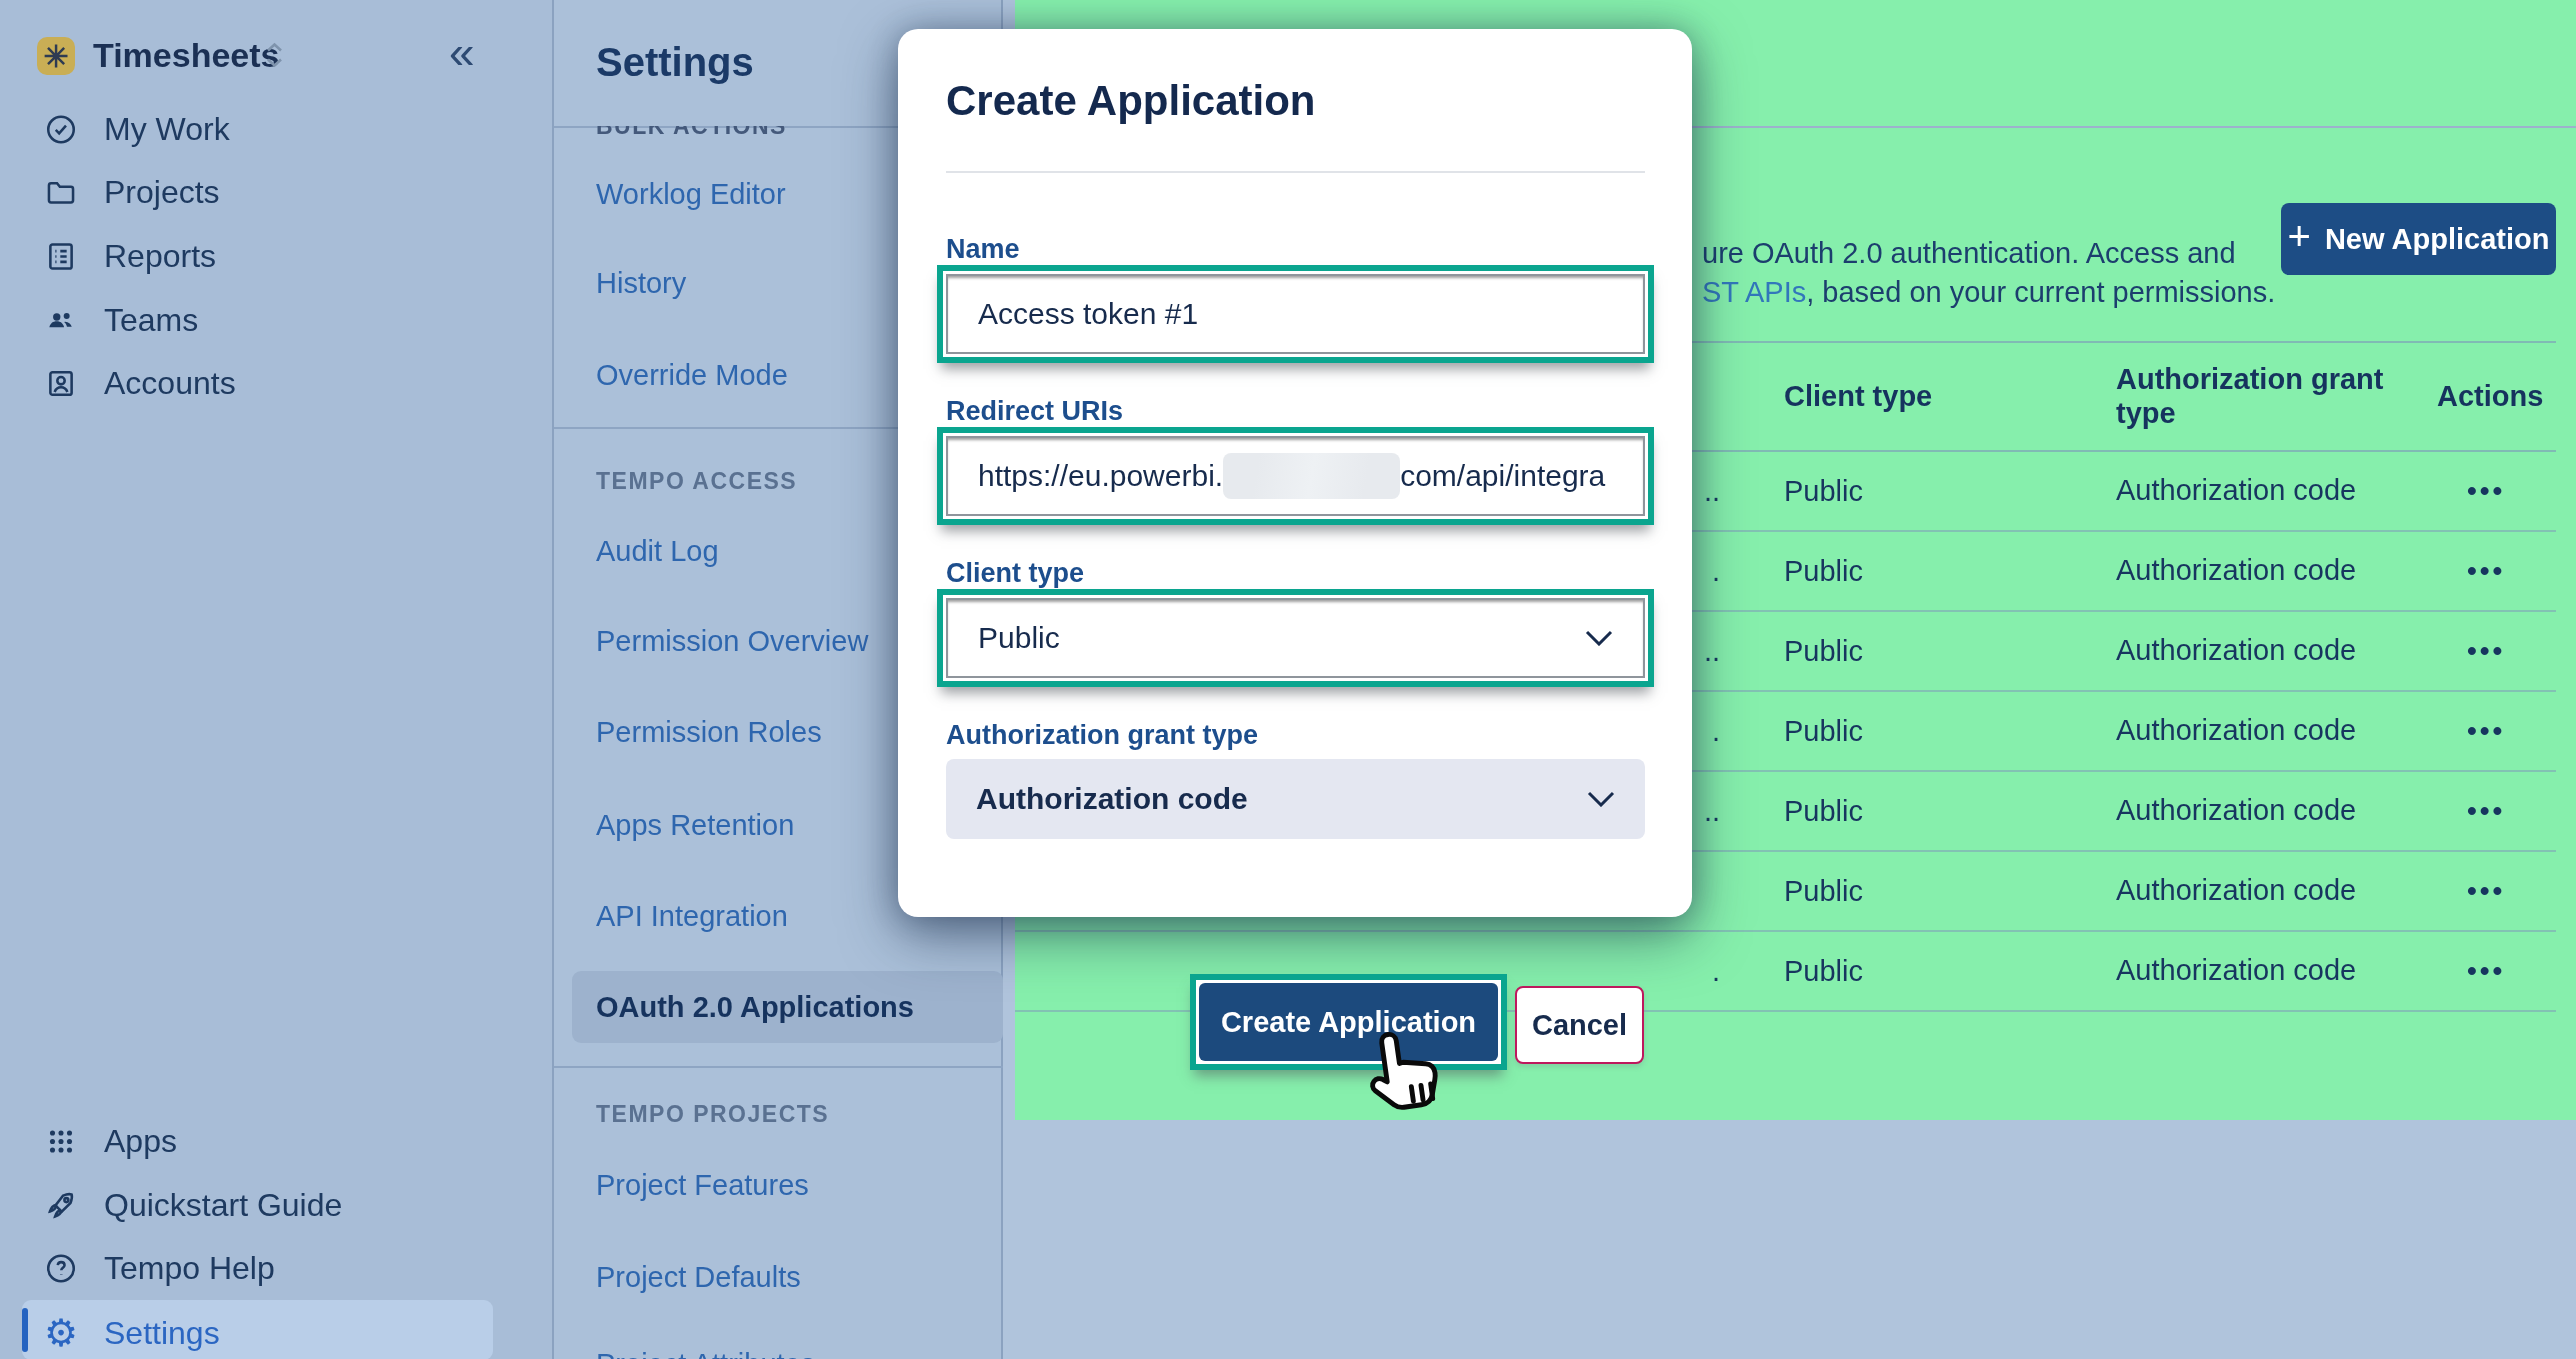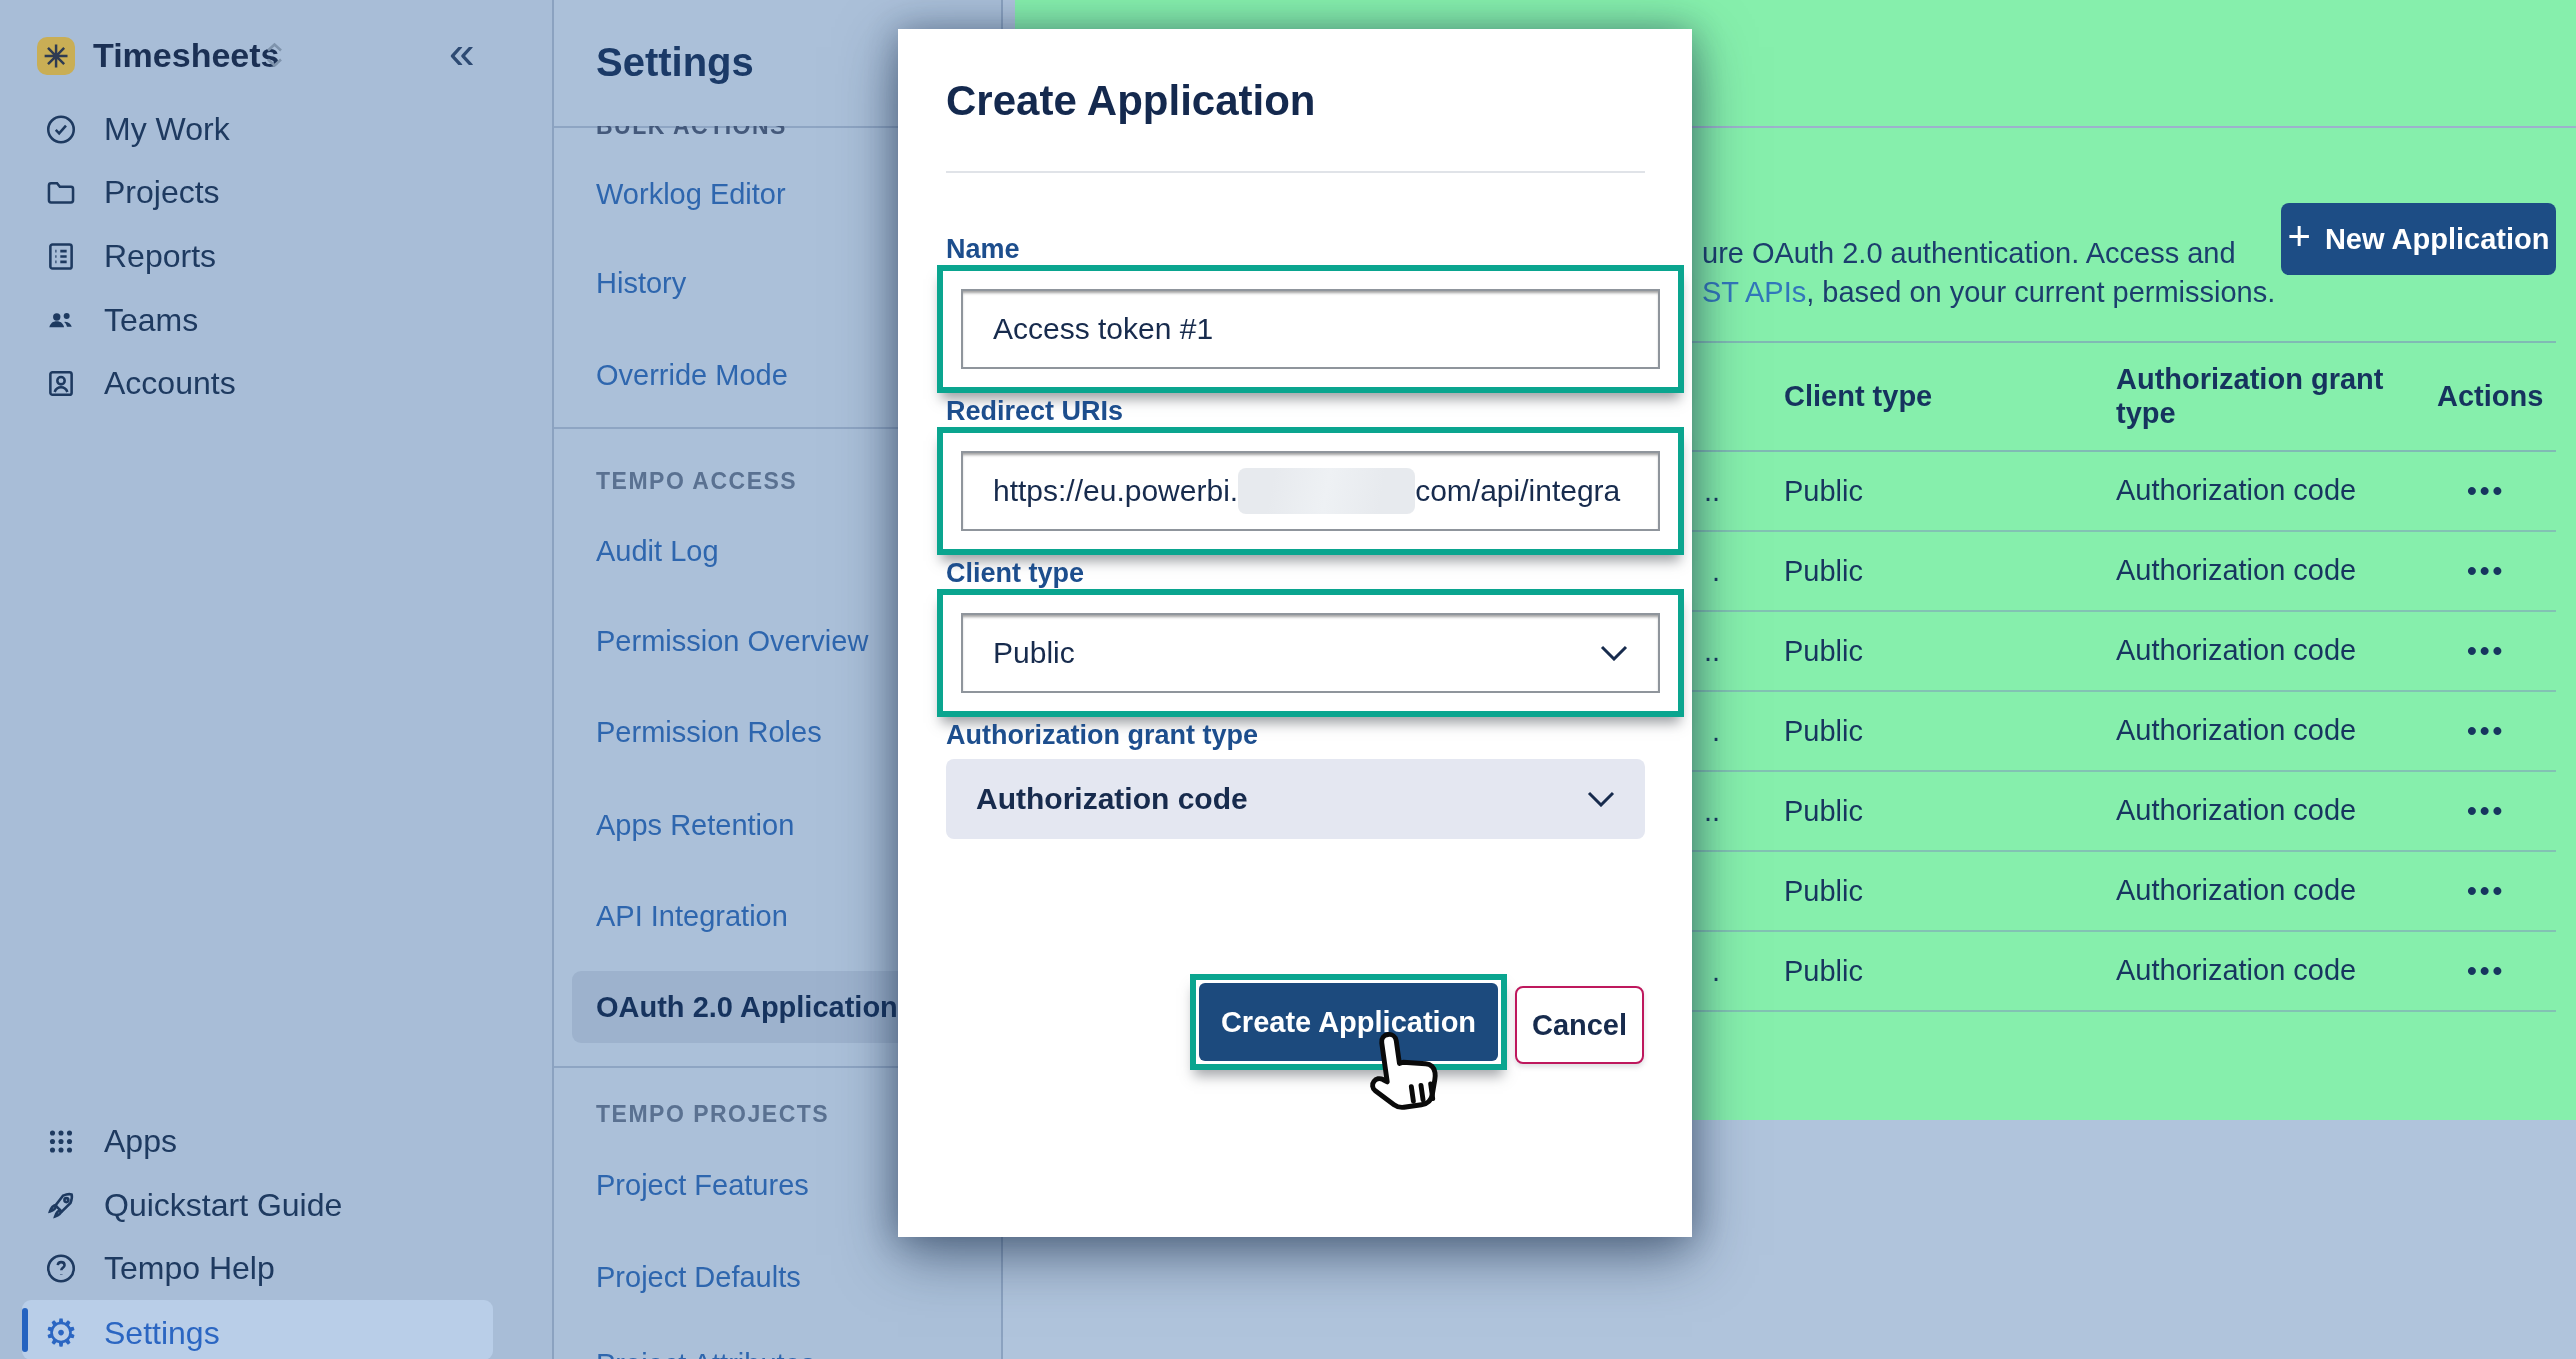--- a/index.html
+++ b/index.html
@@ -66,29 +66,29 @@
   .tbl-row { display:grid; grid-template-columns:755px 328px 328px 130px; height:80px;
              border-bottom:2px solid rgba(125,150,185,.5); align-items:center;
              font-size:29px; font-weight:500; color:#17355f; }
   .c1 { text-align:right; padding-right:50px; }
   .c2 { padding-left:14px; }
   .c3 { padding-left:18px; line-height:1.15; }
   .c4 { padding-left:11px; }
   .dots { padding-left:41px; letter-spacing:3px; font-size:28px; font-weight:700; }
 
   
-  .modal { position:absolute; left:898px; top:29px; width:794px; height:1208px; background:#fff;
-           border-radius:0; z-index:50;
+  .modal { position:absolute; left:898px; top:29px; width:794px; height:888px; background:#fff;
+           border-radius:20px; z-index:50;
            box-shadow:0 18px 55px rgba(20,40,70,.55), 0 0 30px rgba(20,40,70,.3); }
   .modal-title { position:absolute; left:48px; top:72px; transform:translateY(-50%);
                  font-size:42px; font-weight:600; color:#14294e; }
   .modal-div { position:absolute; left:48px; top:142px; width:699px; height:2px; background:#e0e3e8; }
   .f-label { position:absolute; left:48px; transform:translateY(-50%); font-size:27px;
              font-weight:700; color:#1d4e8d; }
-  .hl { position:absolute; left:39px; border:6px solid #0aa58f; background:#fff; padding:18px;
+  .hl { position:absolute; left:39px; border:6px solid #0aa58f; background:#fff; padding:3px;
         box-shadow:0 10px 12px -4px rgba(75,80,88,.55); }
   .field-box { width:699px; height:80px; border:2px solid #8f959c; background:#fff;
                box-shadow:inset 0 3px 3px -1px rgba(0,0,0,.38);
                display:flex; align-items:center; padding:0 30px; font-size:30px; font-weight:500;
                color:#172b4d; font-family:"Liberation Sans", sans-serif; white-space:nowrap; overflow:hidden; }
   input.field-box { outline:none; }
   .select-box { justify-content:space-between; }
   .select-gray { position:absolute; left:48px; top:730px; width:699px; height:80px;
                  background:#e4e7f1; border-radius:8px; display:flex; align-items:center;
                  justify-content:space-between; padding:0 30px; font-size:30px; font-weight:600;

